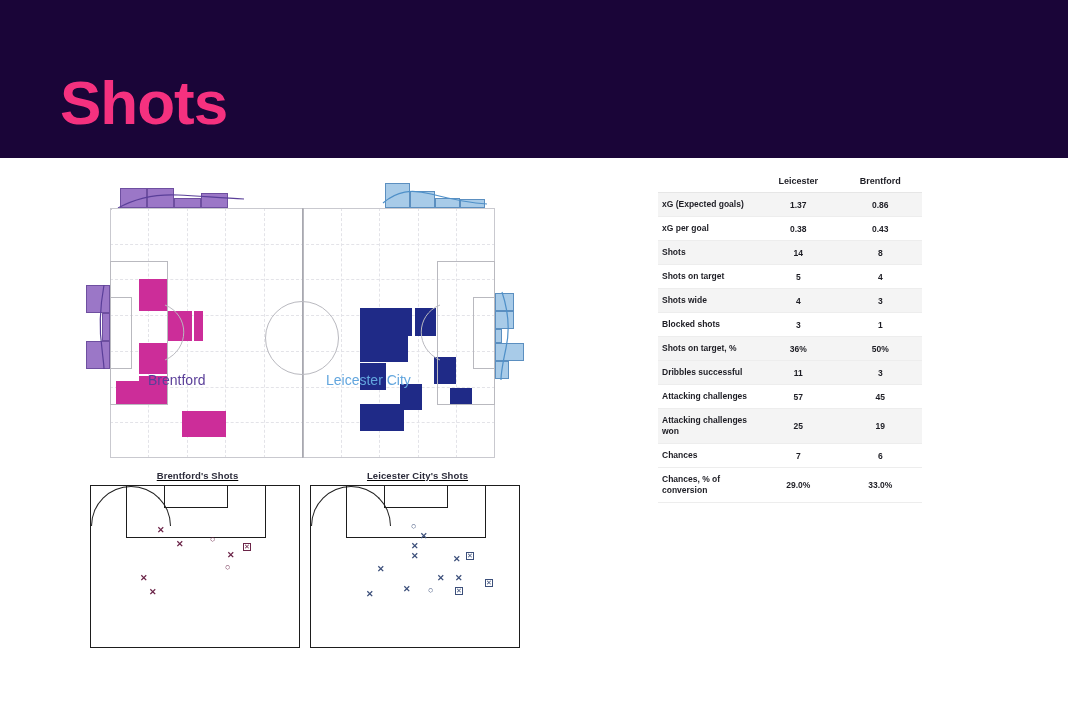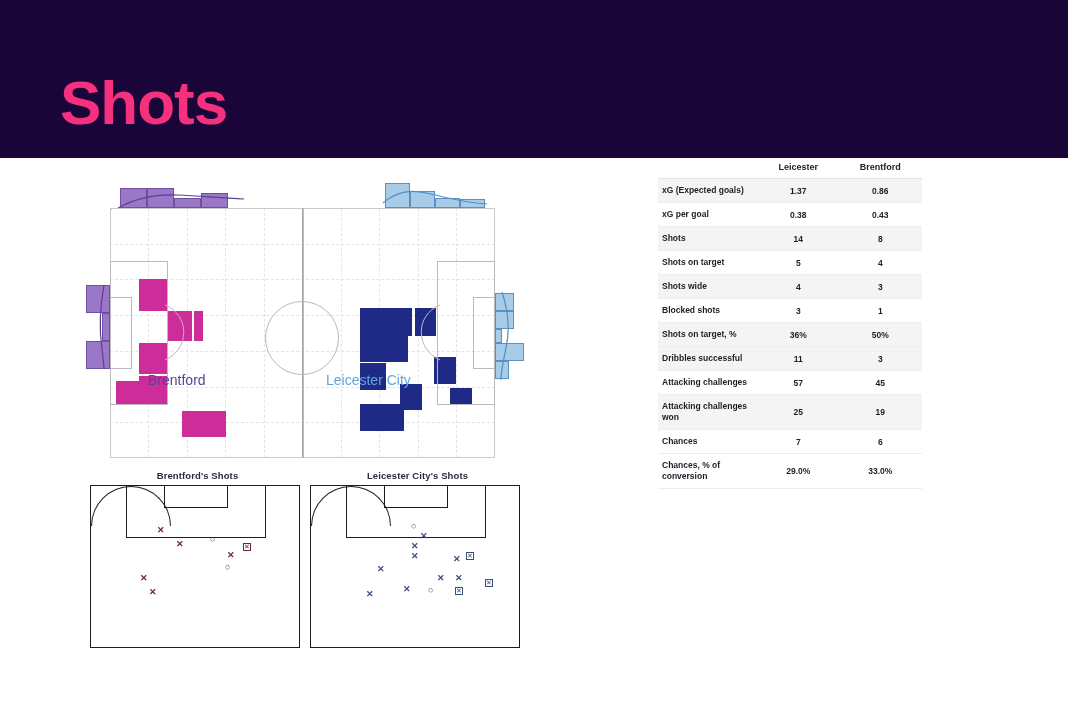--- a/index.html
+++ b/index.html
@@ -43,21 +43,21 @@
   .hm-left{background:#cc2d99;}
   .hm-right{background:#1f2a87;}
   .marg-bar{position:absolute;box-sizing:border-box;}
   .marg-left{background:#9b77c7;border:1px solid #6e4fa0;}
   .marg-right{background:#a8cbe8;border:1px solid #5b8fc0;}
   #kde-top-left,#kde-top-right,#kde-side-left,#kde-side-right{position:absolute;}
   .team-label{position:absolute;font-size:14px;font-weight:500;}
   #label-brentford{left:70px;top:192px;color:#5a3f99;}
   #label-leicester{left:248px;top:192px;color:#63a6de;}
   
-  .shotmap{position:absolute;top:470px;}
+  .shotmap{position:absolute;top:470px;text-decoration:underline;}
   #shotmap-brentford{left:90px;width:215px;}
   #shotmap-leicester{left:310px;width:215px;}
   .shotmap-title{
     text-align:center;font-size:9.5px;font-weight:bold;
     margin-bottom:4px;letter-spacing:.1px;
   }
   #title-brentford-shots{color:#2b2b3a;}
   #title-leicester-shots{color:#2b2b3a;}
   .shot-pitch{position:relative;width:210px;height:163px;border:1px solid #1d1d1d;box-sizing:border-box;background:#fff;}
   .sp-line{position:absolute;border:1px solid #1d1d1d;box-sizing:border-box;}
@@ -69,21 +69,21 @@
     border-radius:80px 80px 0 0;box-sizing:border-box;
   }
   .marker{position:absolute;font-size:9px;line-height:1;font-weight:bold;}
   .mk-b{color:#6b2448;}
   .mk-l{color:#3c4f7a;}
   .marker-box{position:absolute;width:8px;height:8px;box-sizing:border-box;}
   .mb-b{border:1px solid #6b2448;color:#6b2448;}
   .mb-l{border:1px solid #3c4f7a;color:#3c4f7a;}
   .marker-box span{font-size:7px;line-height:6px;display:block;text-align:center;}
   
-  #stats-table{position:absolute;left:658px;top:158px;width:264px;}
+  #stats-table{position:absolute;left:658px;top:172px;width:264px;}
   #stats-table table{border-collapse:collapse;width:264px;}
   #stats-table th{
     font-size:9px;font-weight:bold;color:#1d1d24;
     padding:4px 2px 6px;text-align:center;
   }
   #stats-table th.th-metric{text-align:left;width:96px;}
   #stats-table thead tr{border-bottom:1px solid #e6e6e6;}
   #stats-table td{
     font-size:8.5px;color:#1d1d24;padding:6px 2px;
     text-align:center;vertical-align:middle;

